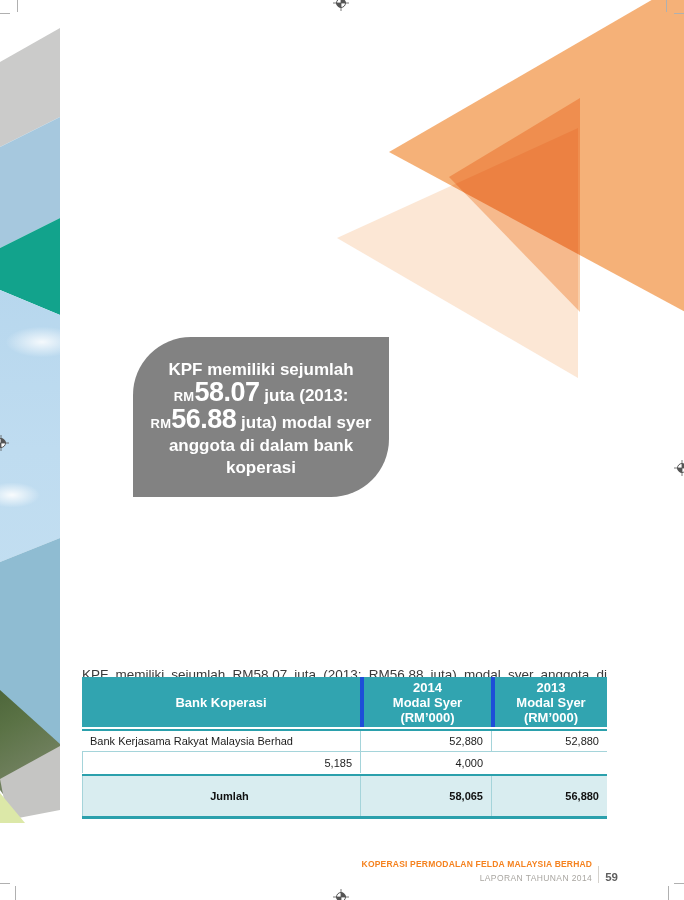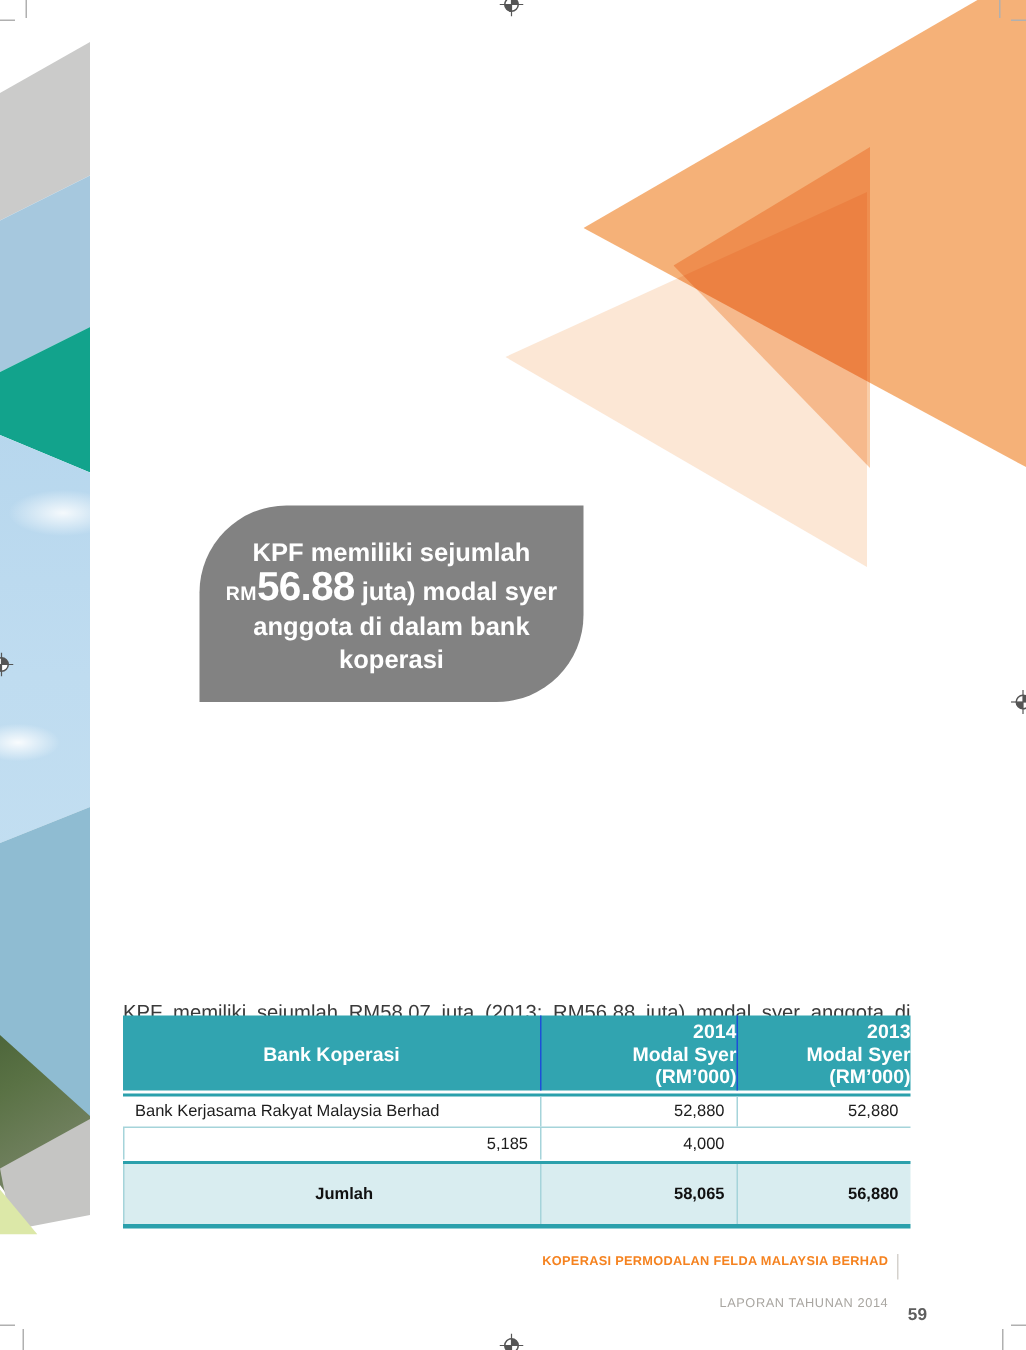--- a/index.html
+++ b/index.html
@@ -37,58 +37,58 @@
   .band-green { background:#DCE8A8; clip-path:polygon(0 793px,25px 823px,0 823px); }
 
   
   .tri { position:absolute; inset:0; }
   .tri-a { background:rgba(241,144,62,0.70); clip-path:polygon(389px 152px,700px -28px,700px 320px); }
   .tri-b { background:rgba(241,144,62,0.45); mix-blend-mode:multiply; clip-path:polygon(449px 177px,580px 98px,580px 312px); }
   .tri-c { background:rgba(241,144,62,0.22); mix-blend-mode:multiply; clip-path:polygon(337px 238px,578px 128px,578px 378px); }
 
   
   .bubble {
-    position:absolute; left:133px; top:337px; width:256px; height:131px;
+    position:absolute; left:133px; top:337px; width:256px; height:160px;
     background:#828282; border-radius:58px 0 58px 0;
     display:flex; flex-direction:column; justify-content:center; align-items:center;
     text-align:center; color:#fff; font-weight:bold; font-size:17px; line-height:22px;
     padding:4px 8px 0 8px;
   }
   .bubble .rm  { font-size:13px; letter-spacing:.3px; }
   .bubble .num { font-size:27px; letter-spacing:-0.5px; }
 
   
   .para {
     position:absolute; left:82px; top:635px; width:525px;
     font-size:13.5px; line-height:16px; color:#3A3A3A; text-align:justify;margin-top:32px;
   }
 
   
   .ktable { position:absolute; left:82px; top:677px; width:525px; }
   .grid3 { display:grid; grid-template-columns:278px 131px 116px; }
   .thead { background:#31A4B0; height:50px; }
   .th { display:flex; flex-direction:column; justify-content:center; align-items:center;
         color:#fff; font-weight:bold; font-size:13px; line-height:15px; text-align:center; }
-  .th + .th { border-left:1px solid #1d4ed8;align-items:flex-end; }
+  .th + .th { border-left:4px solid #1d4ed8; }
   .rule-a { height:2px; background:#2BA0AC; margin-top:2px; }
   .trow { height:21px; align-items:center; font-size:11px; color:#1C1C1C; }
   .trow.r1 { border-bottom:1px solid #A5D4DA; }
   .td-name { padding-left:8px; display:flex; align-items:center; height:100%; }
   .td-num  { padding-right:8px; display:flex; align-items:center; justify-content:flex-end; height:100%; }
   .trow .td-num, .trow .td-c { border-left:1px solid #A5D4DA;padding-left:16px; }
   .rule-b { height:2px; background:#2BA0AC; margin-top:1px; }
   .total-row { height:40px; background:#D9EDF0; font-weight:bold; color:#111; }
   .td-c { display:flex; align-items:center; justify-content:center; height:100%; }
   .rule-c { height:3px; background:#2BA0AC; }
 
   
-  .footer { position:absolute; top:836px; right:66px; display:flex; align-items:flex-start; }
+  .footer { position:absolute; top:836px; right:66px; display:flex; align-items:flex-end; }
   .footer-text { text-align:right; margin-right:6px; }
   .footer-company { color:#F5821F; font-weight:bold; font-size:8.5px; letter-spacing:.2px; line-height:9.5px; }
-  .footer-report  { color:#A9A6A1; font-size:8.5px; letter-spacing:.4px; line-height:9.5px; margin-top:18px; }
+  .footer-report  { color:#A9A6A1; font-size:8.5px; letter-spacing:.4px; line-height:9.5px; margin-top:4px; }
   .footer-div { width:1px; height:17px; background:#D5D2CD; margin-right:6px; }
   .footer-page { color:#5E5E5E; font-weight:bold; font-size:11.5px;margin-top:35px; }
 
   
   .mark { background:#B0B0B0; position:absolute; }
   .reg { position:absolute; width:16px; height:16px; }
 </style>
 </head>
 <body>
 
@@ -100,20 +100,21 @@
 <div class="strip-layer band-trees"></div>
 <div class="strip-layer band-graytri"></div>
 <div class="strip-layer band-green"></div>
 
 <div class="tri tri-a"></div>
 <div class="tri tri-b"></div>
 <div class="tri tri-c"></div>
 
 <div class="bubble">
   <div><span>KPF memiliki sejumlah</span></div>
+  <div><span class="rm">RM</span><span class="num">58.07</span><span> juta (2013:</span></div>
   <div><span class="rm">RM</span><span class="num">56.88</span><span> juta) modal syer</span></div>
   <div><span>anggota di dalam bank</span></div>
   <div><span>koperasi</span></div>
 </div>
 
 <p class="para">KPF memiliki sejumlah RM58.07 juta (2013: RM56.88 juta) modal syer anggota di dalam bank koperasi seperti berikut:</p>
 
 <div class="ktable">
   <div class="thead grid3">
     <div class="th">Bank Koperasi</div>

